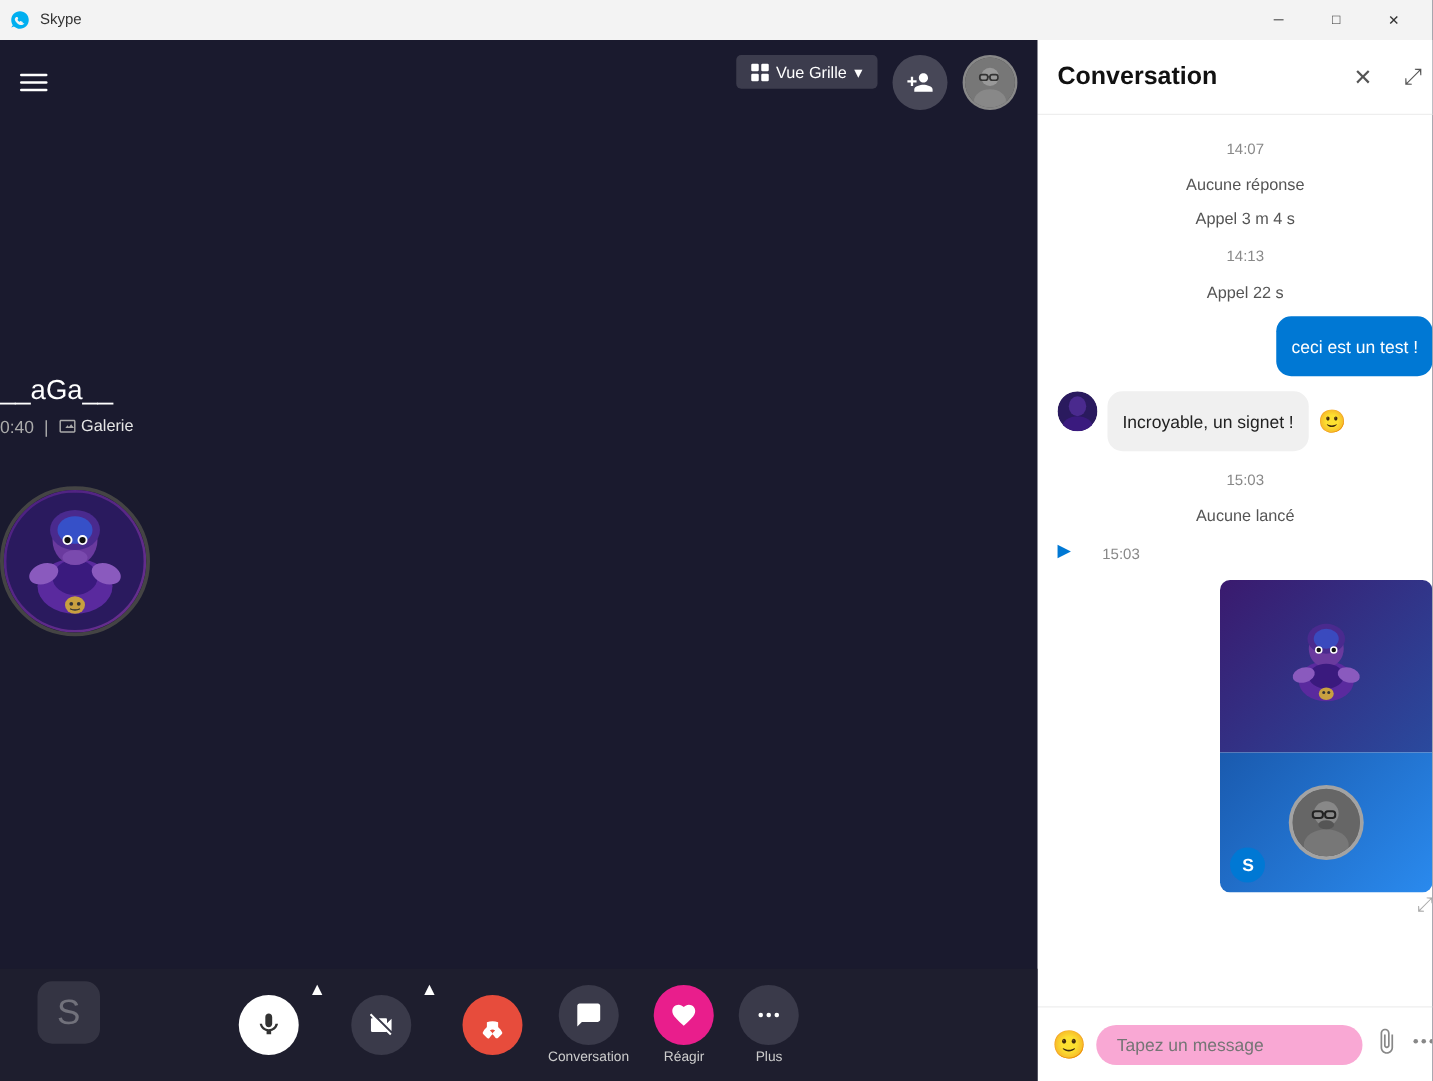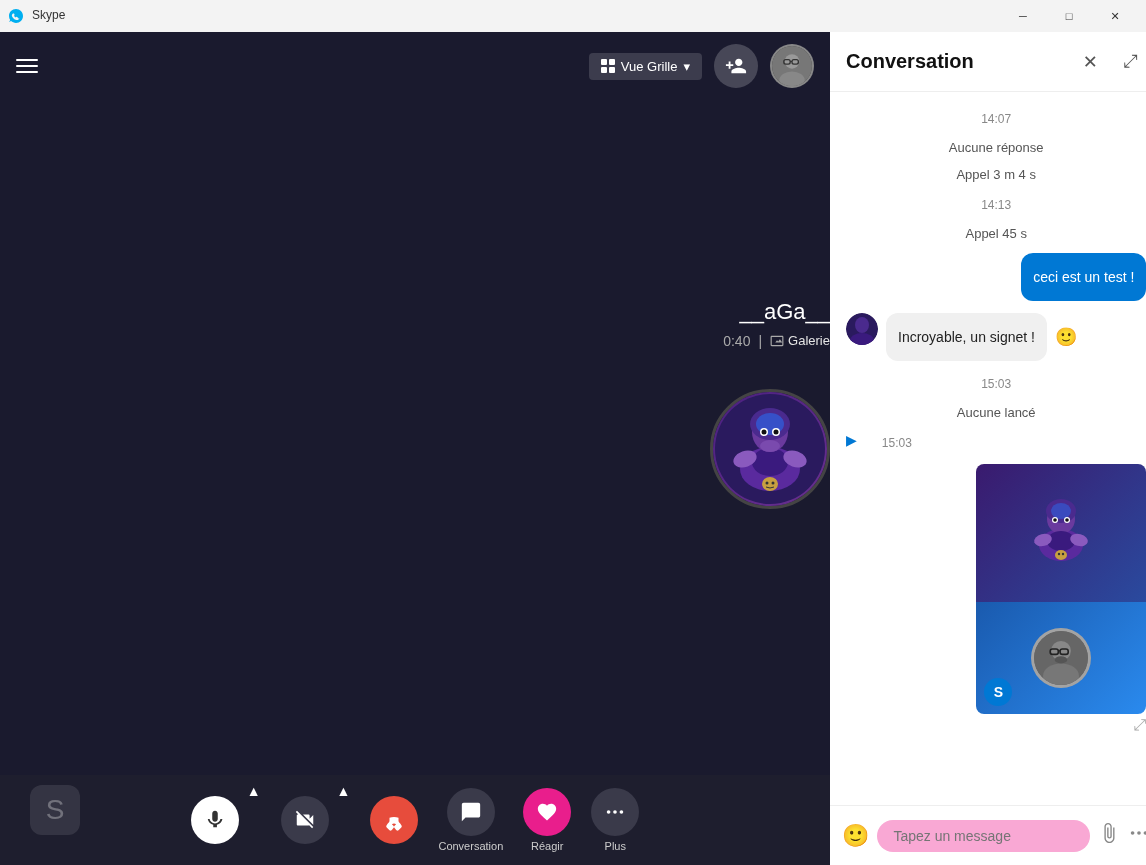--- a/index.html
+++ b/index.html
@@ -41,21 +41,21 @@
       justify-content: space-between;
       padding: 12px 16px;
       position: absolute;
       top: 0;
       left: 0;
       right: 0;
       z-index: 10;
     }
     .hamburger-btn { background: none; border: none; cursor: pointer; display: flex; flex-direction: column; gap: 4px; }
     .hamburger-btn span { width: 22px; height: 2px; background: white; border-radius: 1px; }
-    .call-header-right { display: flex; align-items: center; gap: 12px; }
+    .call-header-right { display: flex; align-items: flex-start; gap: 12px; }
     .vue-grille-btn {
       background: rgba(255,255,255,0.15);
       border: none;
       color: white;
       padding: 6px 12px;
       border-radius: 4px;
       cursor: pointer;
       display: flex;
       align-items: center;
       gap: 6px;
@@ -78,21 +78,21 @@
       overflow: hidden;
       display: flex; align-items: center; justify-content: center;
       border: 2px solid rgba(255,255,255,0.3);
     }
 
     
     .call-main {
       flex: 1;
       display: flex;
       flex-direction: column;
-      align-items: flex-end;
+      align-items: flex-start;
       justify-content: center;
       position: relative;
     }
     .call-participant-name { color: white; font-size: 22px; margin-bottom: 8px; }
     .call-duration { color: #aaa; font-size: 14px; display: flex; align-items: center; gap: 8px; }
     .galerie-btn { background: none; border: none; color: #e5e5e5; cursor: pointer; font-size: 13px; display: flex; align-items: center; gap: 4px; }
 
     
     .participant-avatar {
       width: 120px; height: 120px;
@@ -440,21 +440,21 @@
     </div>
 
     <div class="messages-area">
 
       <div class="msg-time">14:07</div>
       <div class="msg-system">Aucune réponse</div>
 
       <div class="msg-system">Appel 3 m 4 s</div>
 
       <div class="msg-time">14:13</div>
-      <div class="msg-system">Appel 45 s</div>
+      <div class="msg-system">Appel 22 s</div>
 
       <div class="msg-sent-row">
         <div class="msg-bubble sent">ceci est un test !</div>
       </div>
 
       <div class="msg-row">
         <div class="msg-avatar">
           <svg width="32" height="32" viewBox="0 0 32 32">
             <circle cx="16" cy="16" r="16" fill="#2a1a5e"></circle>
             <ellipse cx="16" cy="12" rx="7" ry="8" fill="#4a2a8e"></ellipse>

